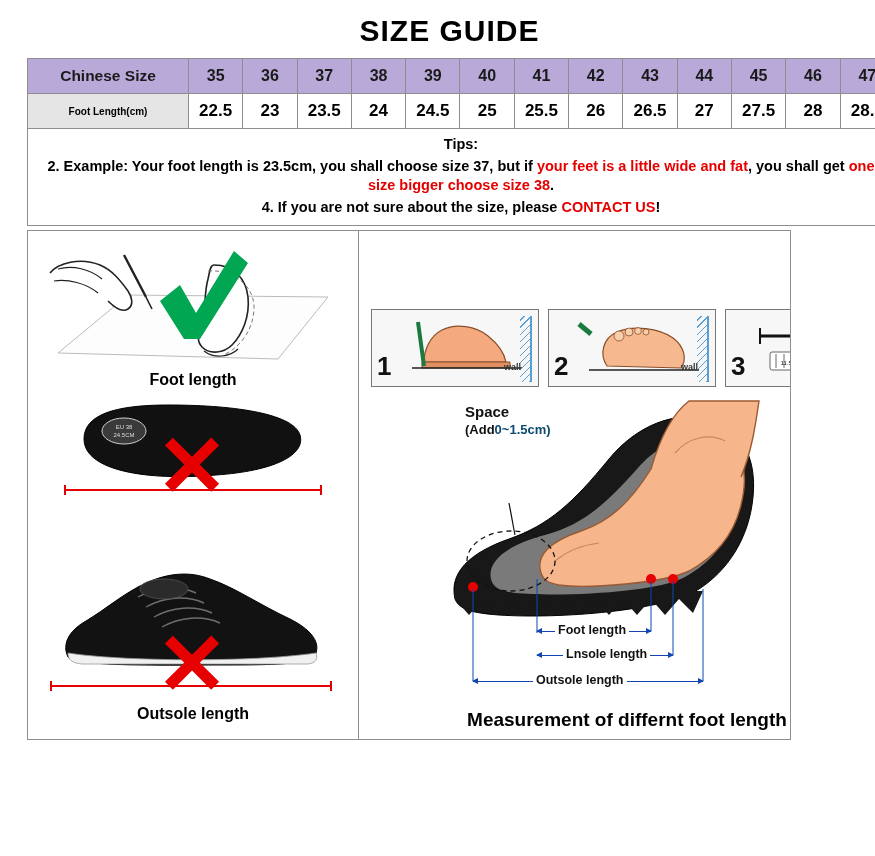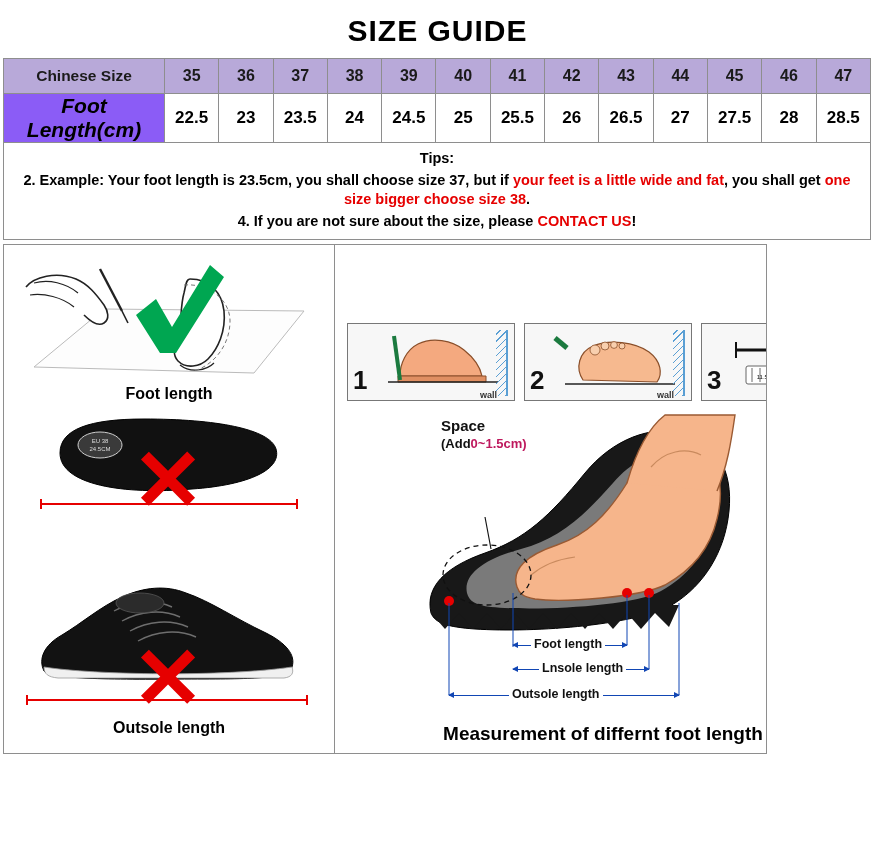--- a/index.html
+++ b/index.html
@@ -12,20 +12,21 @@
     height: 856px;
     font-family: "Liberation Sans", sans-serif;
     color: #000;
     overflow: hidden;
   }
   .page {
     width: 875px;
     height: 856px;
     position: relative;
     box-sizing: border-box;
+    padding-left: 24px;
   }
   
   .title {
     text-align: center;
     font-size: 30px;
     font-weight: bold;
     letter-spacing: 1px;
     padding: 14px 0 10px 0;
   }
   
@@ -47,23 +48,22 @@
     background: #b8a9d9;
     color: #1a1a1a;
     font-size: 16px;
   }
   .size-table thead th.first {
     width: 160px;
     font-size: 15.5px;
   }
   .size-table tbody td.first {
     width: 160px;
-    font-size: 21px;
-    background: #8b5cf6;
-    font-style: italic;
+    font-size: 10px;
+    background: #e5e5e5;
   }
   
   .tips {
     border: 1px solid #8e8e8e;
     border-top: none;
     margin: 0 3px;
     width: 868px;
     box-sizing: border-box;
     padding: 3px 6px 6px 6px;
     font-size: 14.5px;
@@ -155,21 +155,21 @@
   }
   .step .num {
     position: absolute;
     left: 5px; bottom: 4px;
     font-size: 26px;
     font-weight: bold;
     color: #111;
   }
   .step .wall-label {
     position: absolute;
-    right: 17px; bottom: 0;
+    right: 17px; bottom: 14px;
     font-size: 9px;
     font-weight: bold;
     color: #333;
     margin-left: 28px;
   }
   .step .wall-hatch {
     position: absolute;
     right: 6px; top: 6px;
     width: 10px; height: 66px;
     background: repeating-linear-gradient(-45deg, #5a9fd4 0 1px, transparent 1px 5px);
@@ -183,21 +183,21 @@
     font-weight: bold;
   }
   .space-label {
     position: absolute;
     left: 106px; top: 172px;
     font-size: 15px;
     font-weight: bold;
     color: #111;
   }
   .space-label .sub { font-size: 13px; }
-  .blue { color: #be185d; }
+  .blue { color: #0c4a6e; }
   .dim {
     position: absolute;
     font-size: 12.5px;
     font-weight: bold;
     color: #111;
     background: #fff;
     padding: 0 3px;
   }
   .arrow-line {
     position: absolute;

